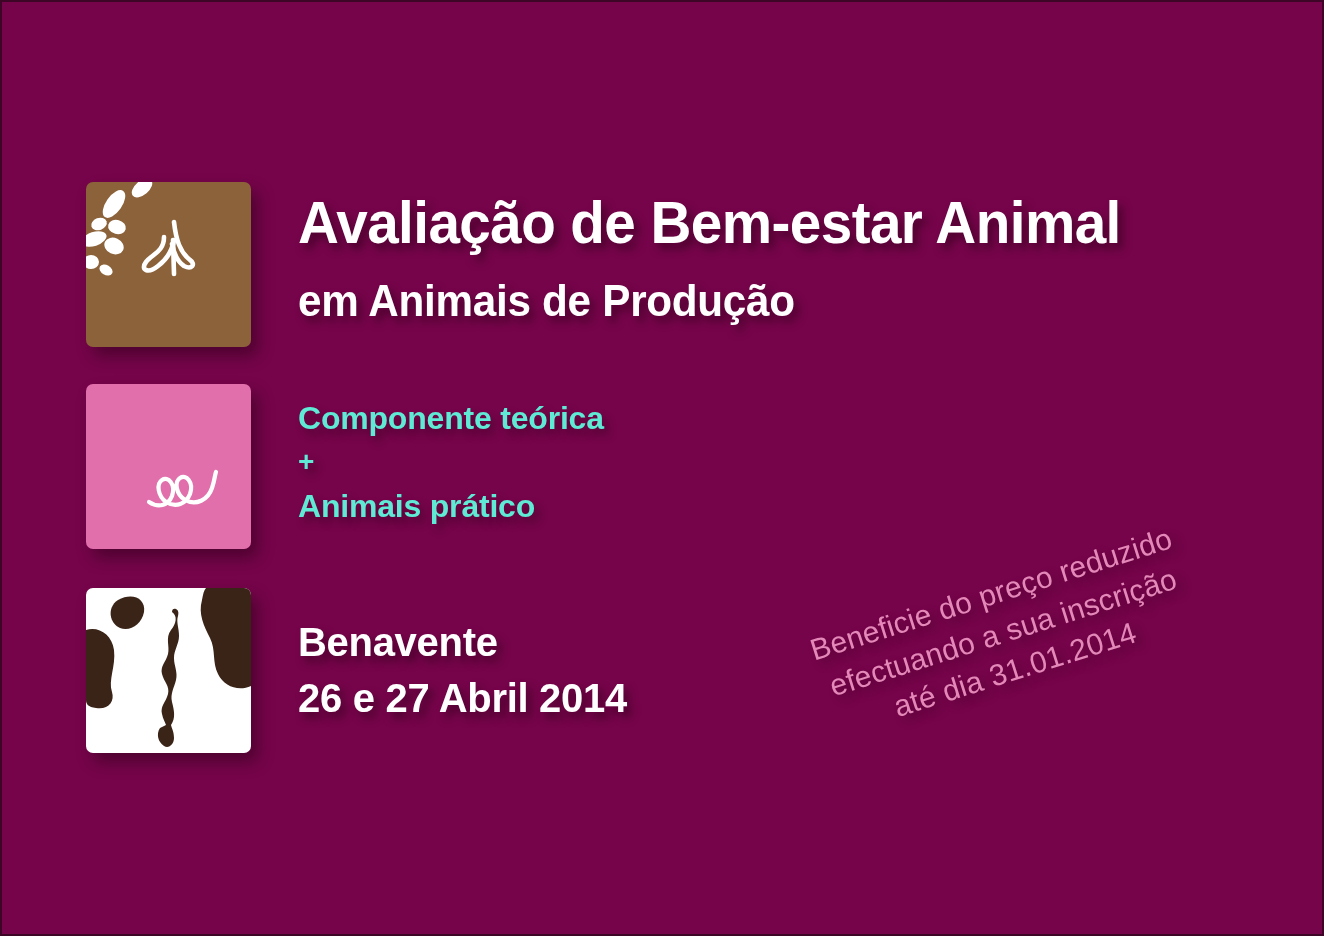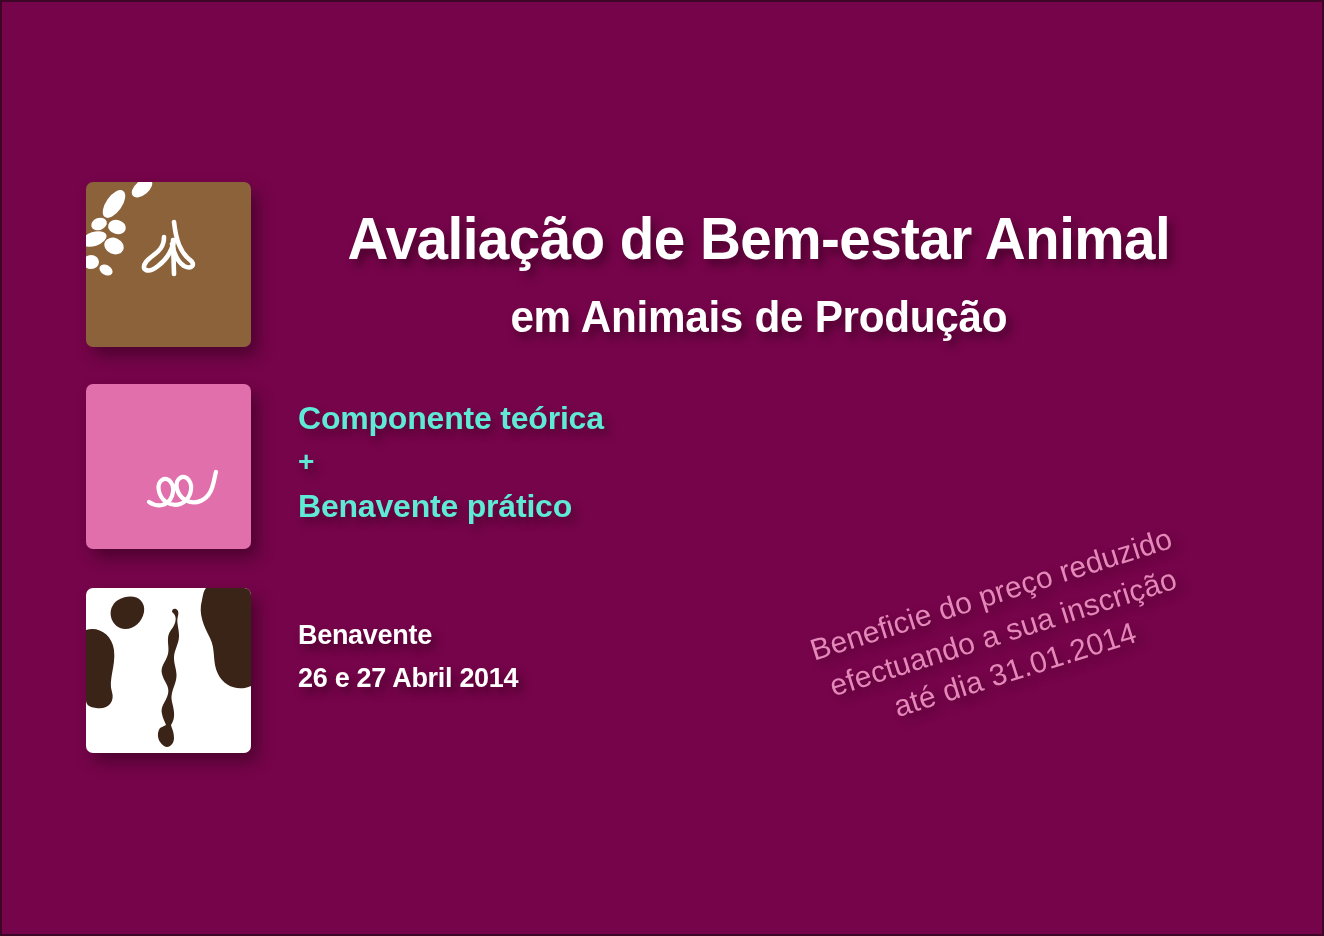--- a/index.html
+++ b/index.html
@@ -45,23 +45,22 @@
     text-shadow: 5px 6px 9px rgba(38, 0, 22, 0.55);
   }
   .txt-shadow-pink {
     color: #5eead4;
     text-shadow: 5px 6px 9px rgba(38, 0, 22, 0.45);
   }
 
   #title-block {
     position: absolute;
     left: 296px;
-    top: 208px;
+    top: 192px;
     width: 960px;
-    text-align: center;
   }
   #title-line1 {
     font-size: 59px;
     font-weight: bold;
     line-height: 1.0;
     letter-spacing: -0.6px;
     white-space: nowrap;
     transform: scaleX(0.96);
     transform-origin: left center;
   }
@@ -92,21 +91,21 @@
   .comp-line + .comp-line { margin-top: 14px; }
   #comp-plus { font-size: 28px; }
 
   #venue-block {
     position: absolute;
     left: 296px;
     top: 620px;
     width: 600px;
   }
   .venue-line {
-    font-size: 27px;
+    font-size: 40px;
     font-weight: bold;
     line-height: 1.0;
     letter-spacing: -0.3px;
     white-space: nowrap;
   }
   .venue-line + .venue-line { margin-top: 16px; }
 
   
   #promo-block {
     position: absolute;
@@ -200,21 +199,21 @@
   </div>
 
   <div id="title-block">
     <div id="title-line1" class="txt-shadow-white">Avaliação de Bem-estar Animal</div>
     <div id="title-line2" class="txt-shadow-white">em Animais de Produção</div>
   </div>
 
   <div id="components-block">
     <div class="comp-line txt-shadow-pink">Componente teórica</div>
     <div class="comp-line txt-shadow-pink" id="comp-plus">+</div>
-    <div class="comp-line txt-shadow-pink">Benavente prático</div>
+    <div class="comp-line txt-shadow-pink">Animais prático</div>
   </div>
 
   <div id="venue-block">
     <div class="venue-line txt-shadow-white">Benavente</div>
     <div class="venue-line txt-shadow-white">26 e 27 Abril 2014</div>
   </div>
 
   <div id="promo-block">
     <div class="promo-line">Beneficie do preço reduzido</div>
     <div class="promo-line">efectuando a sua inscrição</div>

